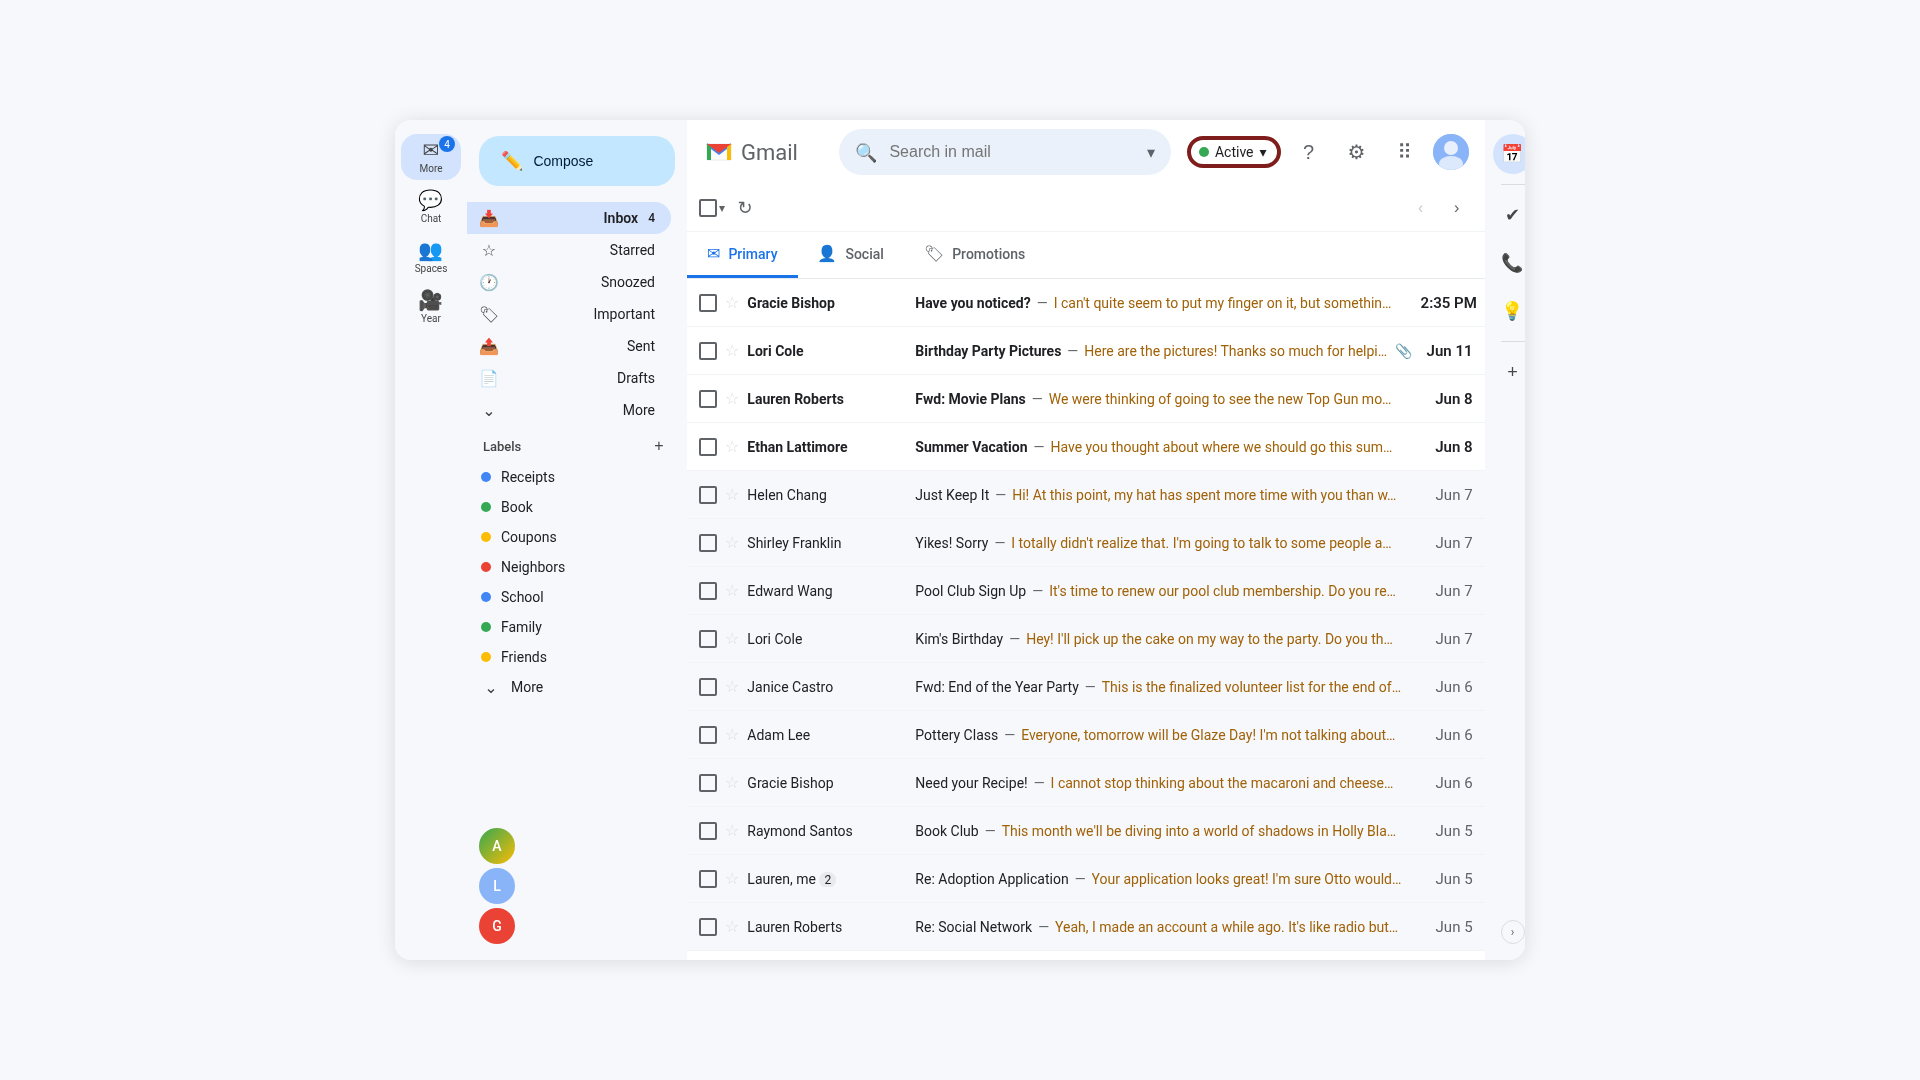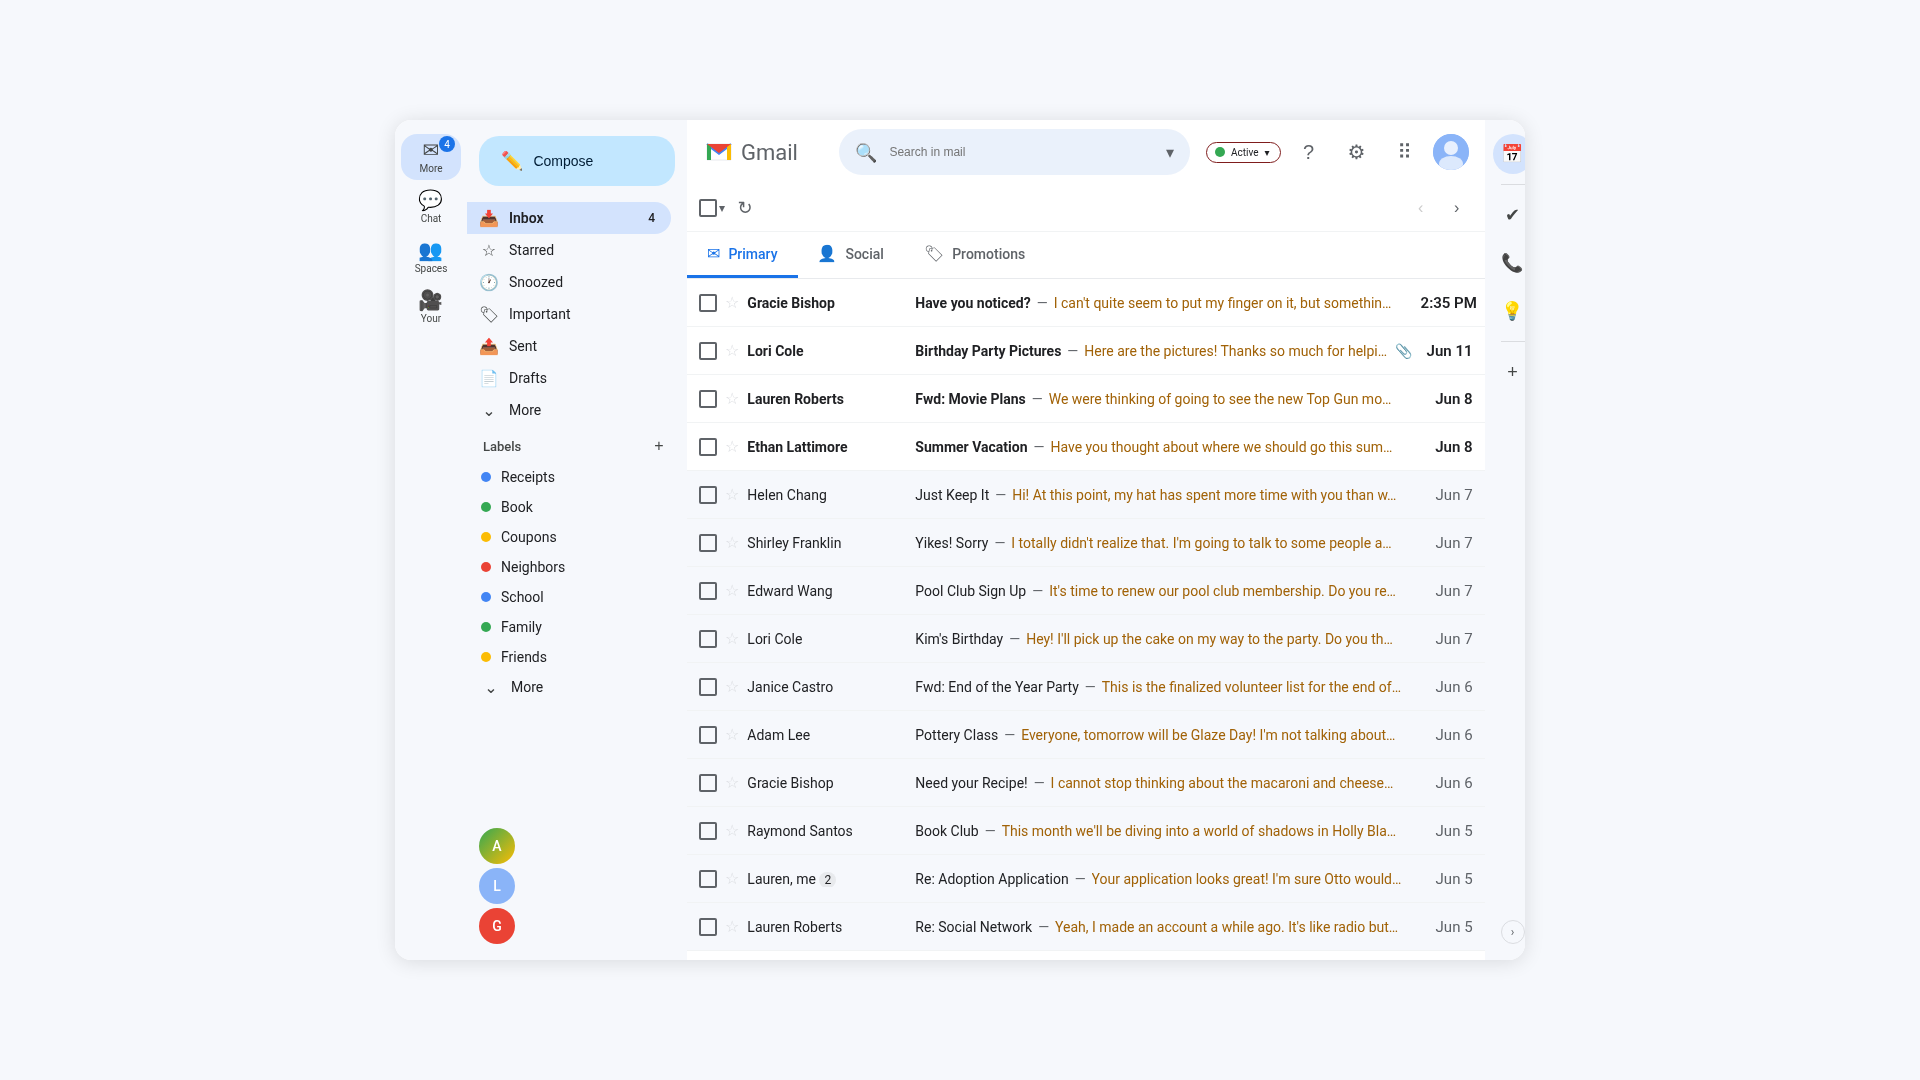--- a/index.html
+++ b/index.html
@@ -103,21 +103,21 @@
       border-radius: 0 20px 20px 0;
       cursor: pointer;
       font-size: 14px;
       color: #202124;
       gap: 10px;
       height: 32px;
       margin-right: 16px;
     }
     .nav-item.active { background: #d3e3fd; font-weight: 600; }
     .nav-item-icon { font-size: 16px; color: #444746; width: 20px; text-align: center; }
-    .nav-item-label { flex: 1; }
+    .nav-item-label { flex: 1; text-align: right; }
     .nav-item-count { font-size: 12px; color: #202124; font-weight: 500; }
     .labels-header {
       display: flex;
       align-items: center;
       padding: 8px 16px 4px 16px;
       font-size: 13px;
       font-weight: 500;
       color: #444746;
     }
     .labels-header-add {
@@ -207,42 +207,42 @@
       border-radius: 24px;
       padding: 0 16px;
       height: 46px;
       gap: 12px;
       max-width: 600px;
     }
     .search-icon { color: #5f6368; font-size: 18px; }
     .search-input {
       border: none;
       background: transparent;
-      font-size: 12px;
+      font-size: 16px;
       color: #202124;
       flex: 1;
       outline: none;
     }
     .search-dropdown { color: #5f6368; font-size: 16px; cursor: pointer; }
     .header-actions {
       display: flex;
       align-items: center;
       gap: 8px;
       margin-left: auto;
     }
     .status-pill {
       display: flex;
       align-items: center;
       gap: 6px;
       background: #fff;
-      border: 1px solid #7f1d1d;
+      border: 4px solid #7f1d1d;
       border-radius: 20px;
       padding: 4px 10px 4px 8px;
       cursor: pointer;
-      font-size: 10px;
+      font-size: 14px;
       color: #202124;
     }
     .status-dot { width: 10px; height: 10px; border-radius: 50%; background: #34a853; }
     .header-icon-btn {
       width: 40px;
       height: 40px;
       border-radius: 50%;
       border: none;
       background: transparent;
       display: flex;
@@ -482,21 +482,21 @@
     <div class="side-icon-item">
       <span class="side-icon-icon">💬</span>
       <span class="side-icon-label">Chat</span>
     </div>
     <div class="side-icon-item">
       <span class="side-icon-icon">👥</span>
       <span class="side-icon-label">Spaces</span>
     </div>
     <div class="side-icon-item">
       <span class="side-icon-icon">🎥</span>
-      <span class="side-icon-label">Your</span>
+      <span class="side-icon-label">Year</span>
     </div>
   </div>
 
   <div class="sidebar">
     <button class="compose-btn">
       <span class="compose-icon">✏️</span>
       <span>Compose</span>
     </button>
 
     <div class="nav-item active">

